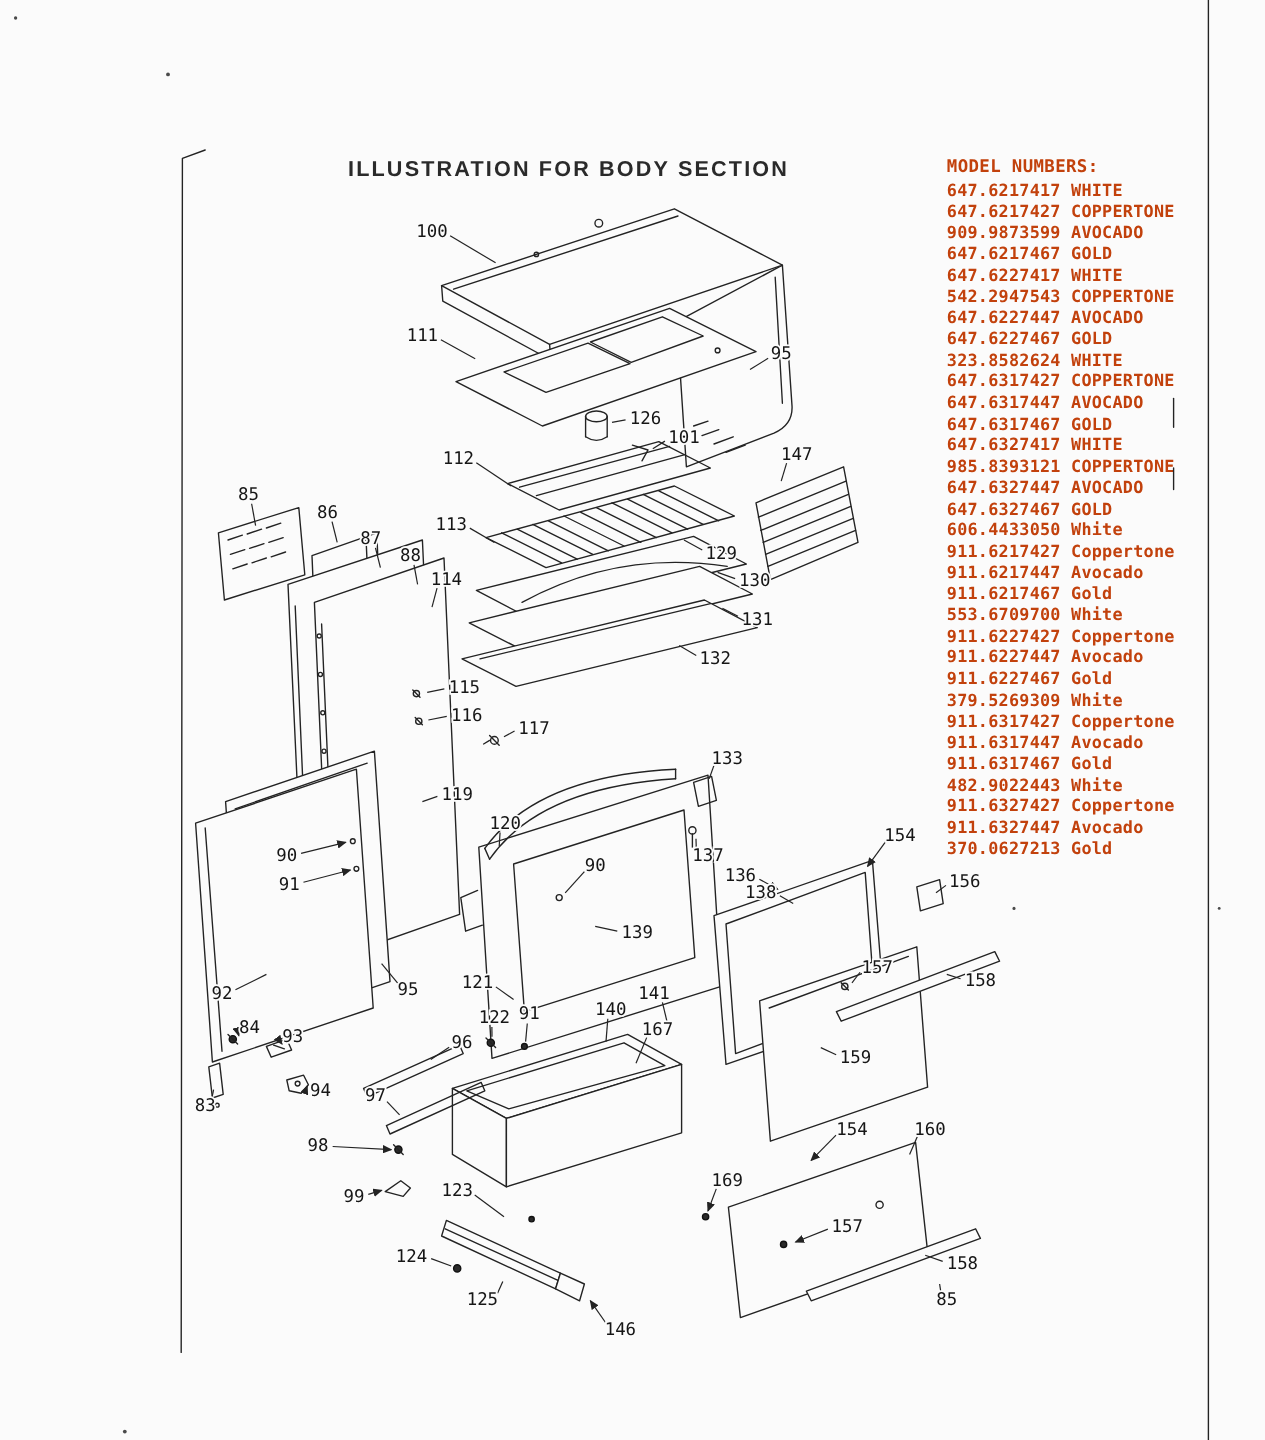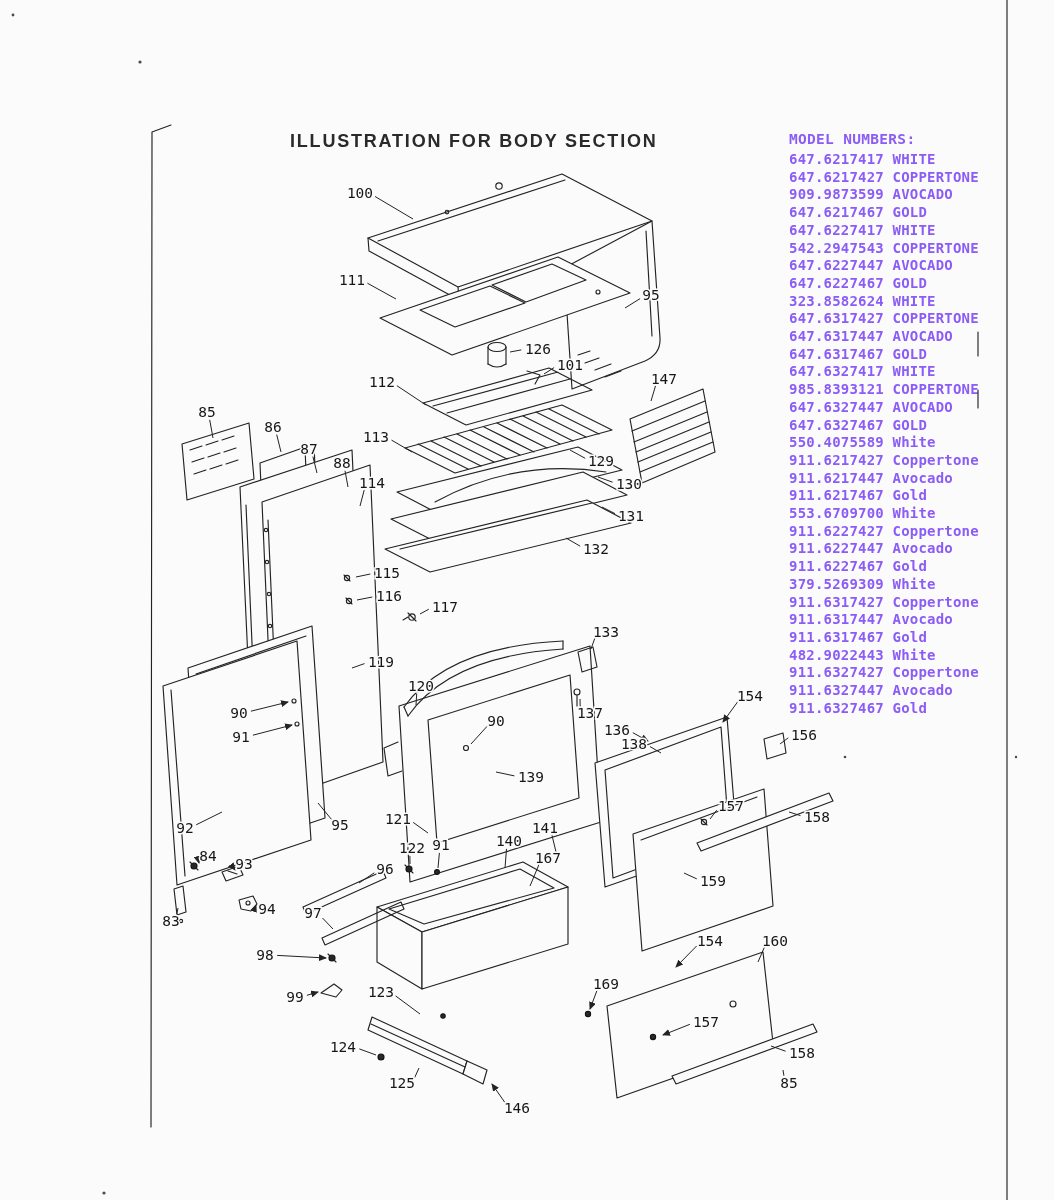--- a/index.html
+++ b/index.html
@@ -6,21 +6,21 @@
   body {
     width:1054px; height:1200px; position:relative; overflow:hidden;
     background:#fbfbfb; font-family:"DejaVu Sans Mono", monospace;
   }
   .page { position:absolute; inset:0; }
   .title {
     position:absolute; left:290px; top:131px; width:330px; text-align:center;
     font-family:"Liberation Sans", sans-serif; font-size:18px; font-weight:600;
     letter-spacing:1.8px; color:#2a2a2a; white-space:nowrap;
   }
-  .model-block { position:absolute; left:789px; top:131px; width:216px; color:#8b5cf6; }
+  .model-block { position:absolute; left:789px; top:131px; width:216px; color:#c2410c; }
   .model-header { font:bold 14.5px "DejaVu Sans Mono", monospace; letter-spacing:0.3px; margin-bottom:4px; white-space:pre; }
   .model-row { font:bold 14px "DejaVu Sans Mono", monospace; line-height:17.7px; letter-spacing:0.2px; white-space:pre; }
   svg.diagram { position:absolute; left:0; top:0; }
   svg .ln { stroke:#232323; stroke-width:1.15; fill:none; stroke-linecap:round; stroke-linejoin:round; }
   svg .solid { fill:#fbfbfb; }
   svg .dark { fill:#2a2a2a; stroke:#111; }
   svg .dot { fill:#4a4a4a; stroke:none; }
   #leader-layer line { stroke:#232323; stroke-width:1; }
   #label-layer text {
     font-family:"DejaVu Sans Mono", monospace; font-size:14.5px; fill:#161616;
@@ -46,36 +46,36 @@
         <div class="model-row">647.6227447 AVOCADO</div>
         <div class="model-row">647.6227467 GOLD</div>
         <div class="model-row">323.8582624 WHITE</div>
         <div class="model-row">647.6317427 COPPERTONE</div>
         <div class="model-row">647.6317447 AVOCADO</div>
         <div class="model-row">647.6317467 GOLD</div>
         <div class="model-row">647.6327417 WHITE</div>
         <div class="model-row">985.8393121 COPPERTONE</div>
         <div class="model-row">647.6327447 AVOCADO</div>
         <div class="model-row">647.6327467 GOLD</div>
-        <div class="model-row">550.4075589 White</div>
+        <div class="model-row">606.4433050 White</div>
         <div class="model-row">911.6217427 Coppertone</div>
         <div class="model-row">911.6217447 Avocado</div>
         <div class="model-row">911.6217467 Gold</div>
         <div class="model-row">553.6709700 White</div>
         <div class="model-row">911.6227427 Coppertone</div>
         <div class="model-row">911.6227447 Avocado</div>
         <div class="model-row">911.6227467 Gold</div>
         <div class="model-row">379.5269309 White</div>
         <div class="model-row">911.6317427 Coppertone</div>
         <div class="model-row">911.6317447 Avocado</div>
         <div class="model-row">911.6317467 Gold</div>
         <div class="model-row">482.9022443 White</div>
         <div class="model-row">911.6327427 Coppertone</div>
         <div class="model-row">911.6327447 Avocado</div>
-        <div class="model-row">911.6327467 Gold</div>
+        <div class="model-row">370.0627213 Gold</div>
       </div>
   </div>
 
   <svg class="diagram" width="1054" height="1200" viewBox="0 0 1054 1200" xmlns="http://www.w3.org/2000/svg">
     <defs>
       <marker id="arrowhead" markerWidth="8" markerHeight="7" refX="7" refY="3.5" orient="auto">
         <path d="M0,0 L8,3.5 L0,7 Z" fill="#232323"></path>
       </marker>
     </defs>
 

